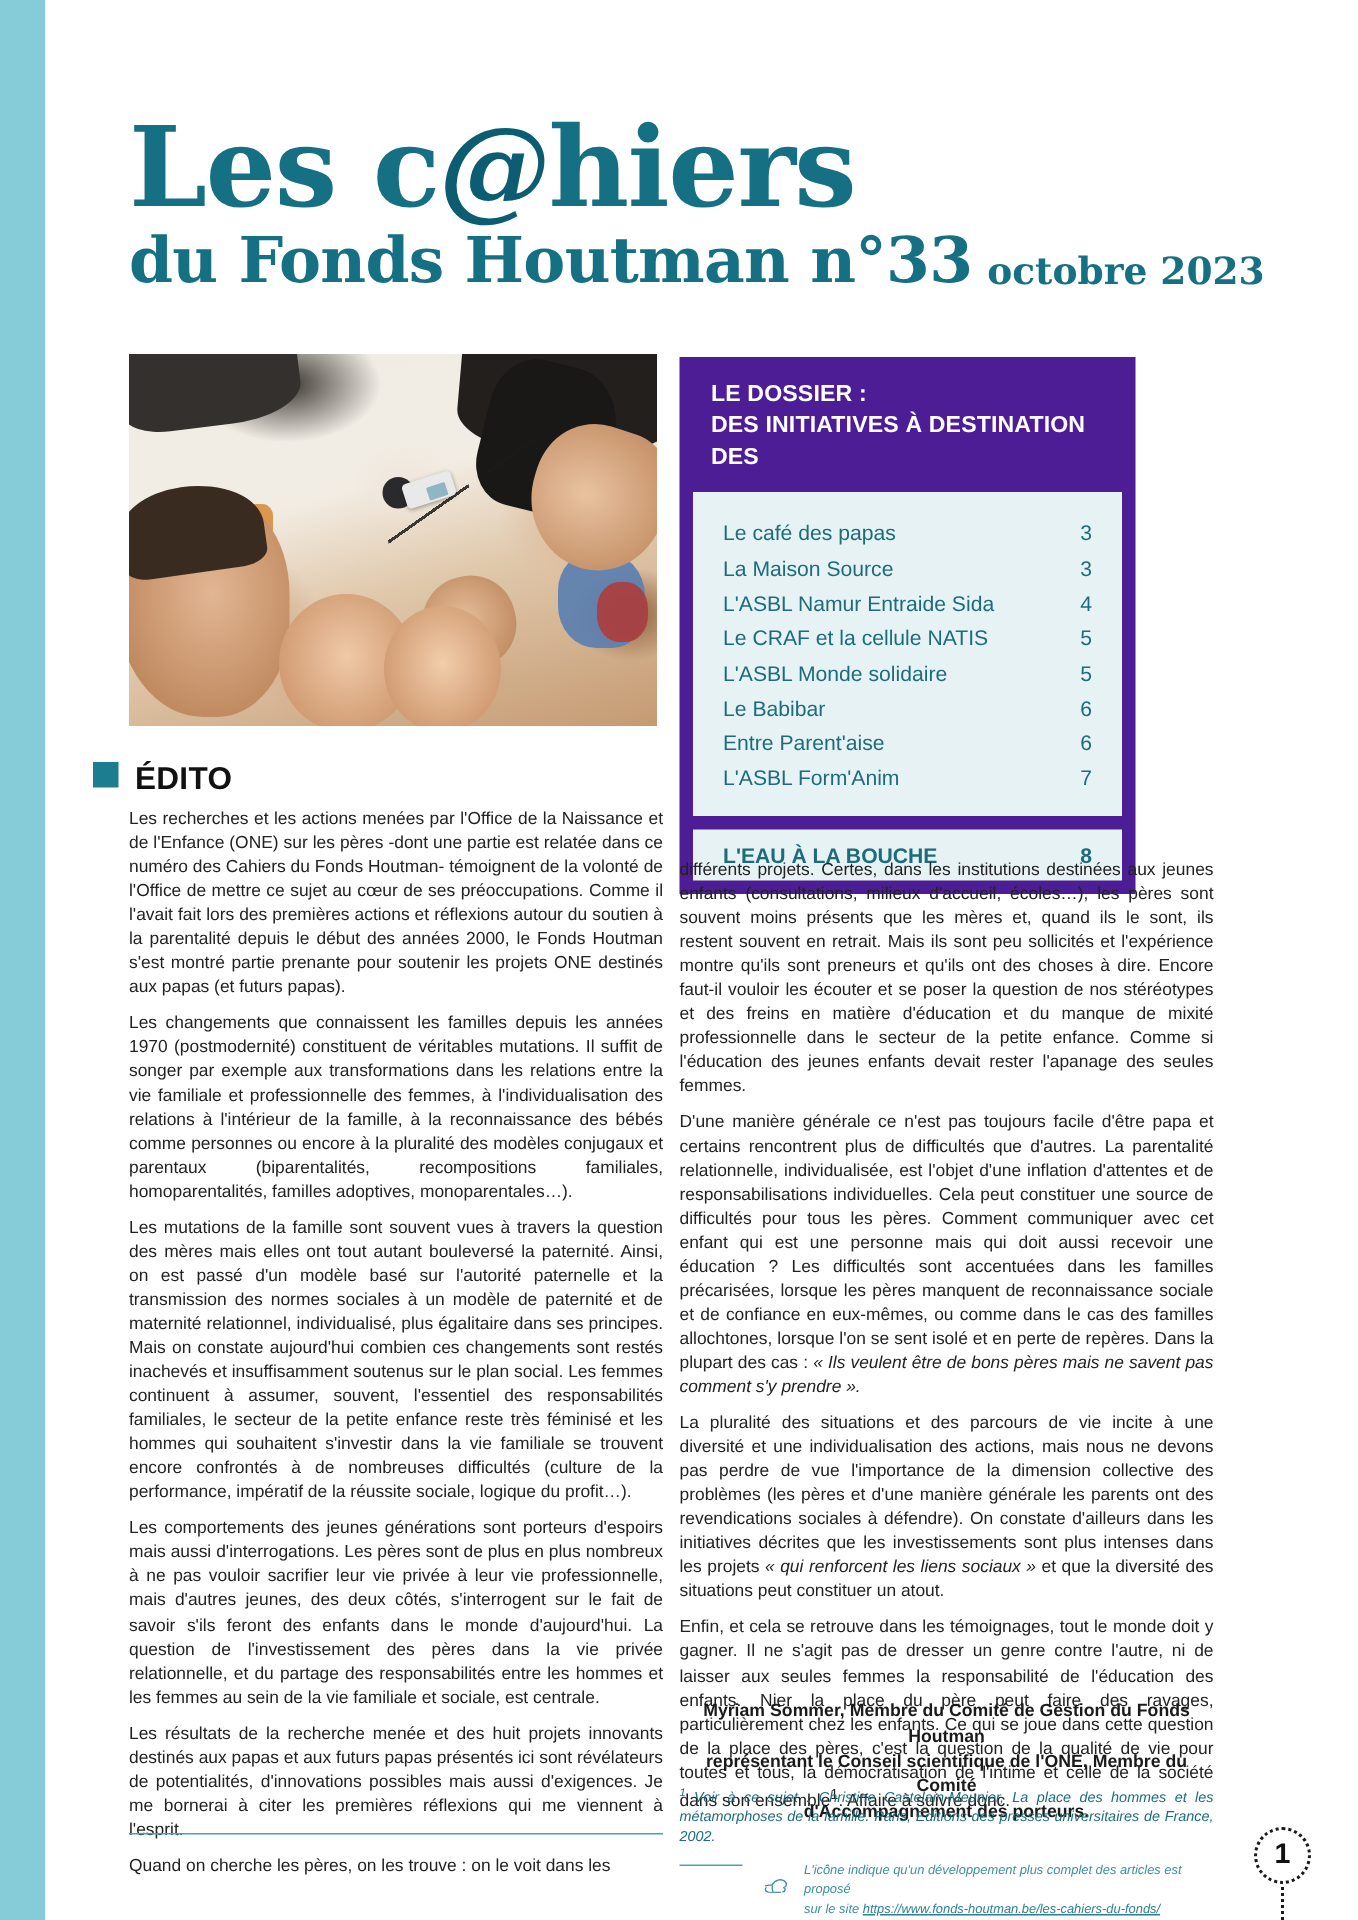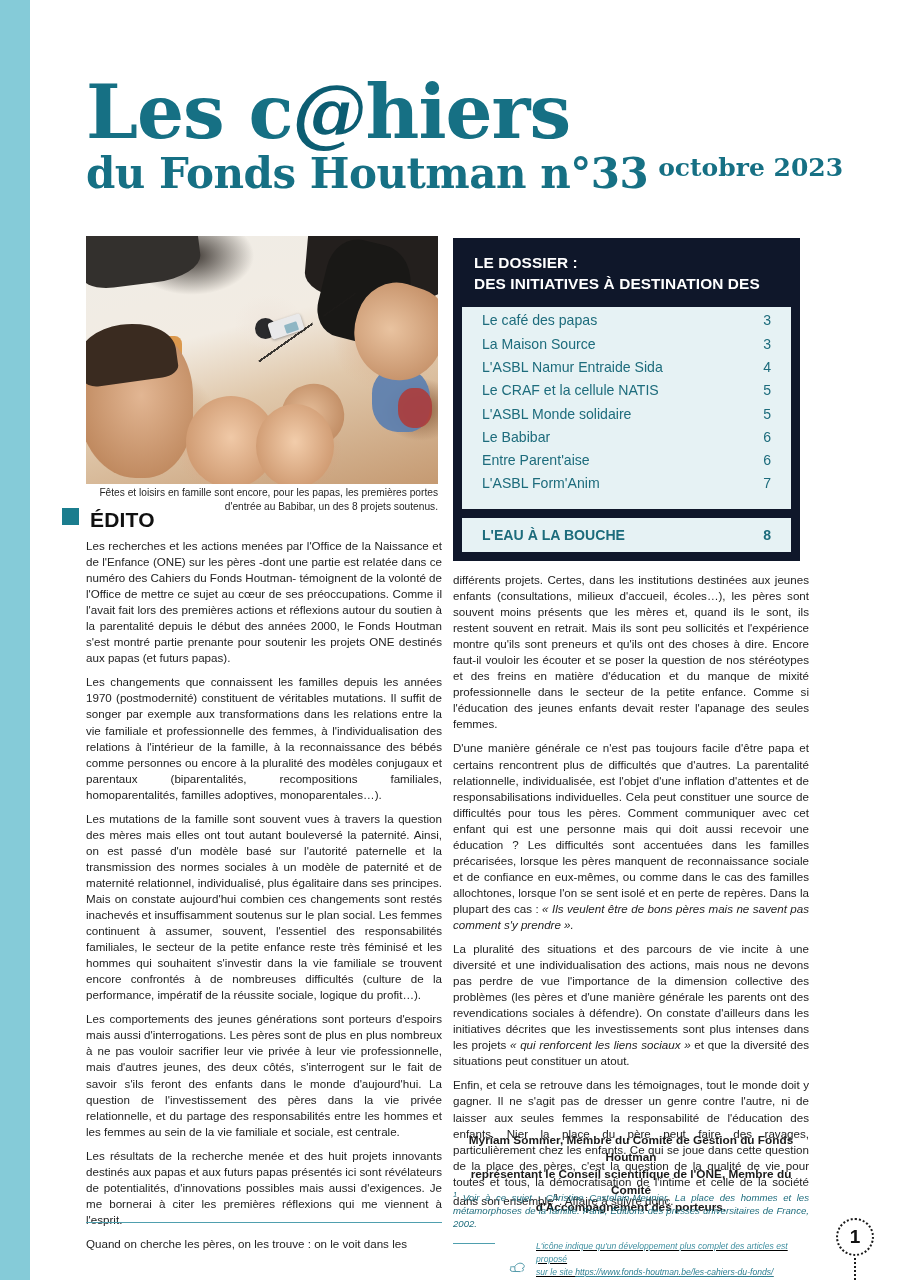--- a/index.html
+++ b/index.html
@@ -32,21 +32,21 @@
     letter-spacing: -1px;
     color: #167084;
     white-space: nowrap;
   }
   .title-main .at {
     font-family: "DejaVu Serif", serif;
     font-style: italic;
     color: #0c5d72;
   }
   .title-sub-row {
-    display: flex; align-items: flex-start; gap: 10px;
+    display: flex; align-items: flex-end; gap: 10px;
     margin-top: 6px;
   }
   .title-sub {
     font-family: "DejaVu Serif", serif;
     font-weight: bold;
     font-size: 42px;
     line-height: 1;
     letter-spacing: -0.5px;
     color: #167084;
     white-space: nowrap;
@@ -171,35 +171,35 @@
     opacity: .85;
   }
   .caption {
     position: absolute; left: 86px; top: 486px; width: 352px;
     font-size: 10.2px; line-height: 1.33;
     color: #262626; text-align: right;
   }
   
   .toc {
     position: absolute; left: 453px; top: 238px;
-    width: 347px;
-    background: #0f172a;
+    width: 304px;
+    background: #4c1d95;
     padding: 9px 9px 9px 9px;
   }
   .toc-head {
     color: #ffffff;
     font-weight: bold;
     font-size: 15.4px;
     line-height: 1.36;
     padding: 6px 4px 12px 12px;
     letter-spacing: .1px;
   }
   .toc-list {
     background: #e6f2f4;
-    padding: 2px 20px 14px 20px;
+    padding: 16px 20px 14px 20px;
   }
   .toc-row {
     display: flex; justify-content: space-between; align-items: baseline;
     font-size: 14.1px;
     line-height: 1.0;
     color: #1d6c7c;
     padding: 4.6px 0;
   }
   .toc-row .lbl { color: #1d6c7c; }
   .toc-row .pg { color: #1d6c7c; font-weight: normal; min-width: 14px; text-align: right; }
@@ -247,21 +247,21 @@
     text-align: center; color: #1a1a1a;
   }
   .footnote {
     position: absolute; left: 453px; top: 1190px; width: 356px;
     font-size: 9.6px; font-style: italic; line-height: 1.36;
     color: #1d6c7c; text-align: justify;
   }
   .footnote .marker { vertical-align: super; font-size: 7.4px; }
   .footer-note {
     position: absolute; left: 508px; top: 1240px; width: 300px;
-    display: flex; gap: 9px; align-items: flex-end; text-decoration: underline;
+    display: flex; gap: 9px; align-items: center;
   }
   .hand-icon { flex: none; margin-top: 1px; }
   .footer-note-text {
     font-size: 8.6px; font-style: italic; line-height: 1.5;
     color: #3f8fa0;
   }
   .footer-note-text a, .footer-note-text .url {
     color: #2d7f92; text-decoration: underline;
   }
   .footer-rule {
@@ -313,21 +313,20 @@
       <div class="photo-el ph-cable1"></div>
       <div class="photo-el ph-cable2"></div>
       <div class="photo-el ph-mic-head"></div>
       <div class="photo-el ph-mic-body"></div>
       <div class="photo-el ph-mic-screen"></div>
       <div class="photo-el ph-hand-c"></div>
       <div class="photo-el ph-face-c"></div>
       <div class="photo-el ph-face-c2"></div>
     </div>
   </div>
-  <div class="caption">Fêtes et loisirs en famille sont encore, pour les papas, les premières portes d'entrée au Babibar, un des 8 projets soutenus.</div>
 
   <div class="toc">
     <div class="toc-head">
       <div>LE DOSSIER :</div>
       <div>DES INITIATIVES À DESTINATION DES</div>
     </div>
     <div class="toc-list">
       <div class="toc-row">
         <span class="lbl">Le café des papas</span>
         <span class="pg">3</span>

